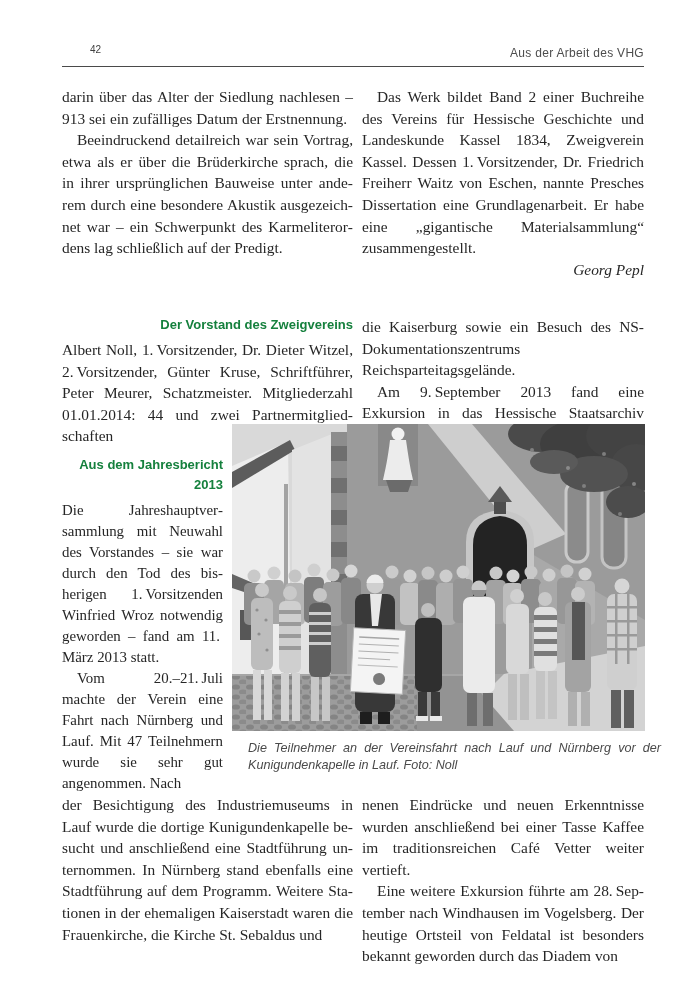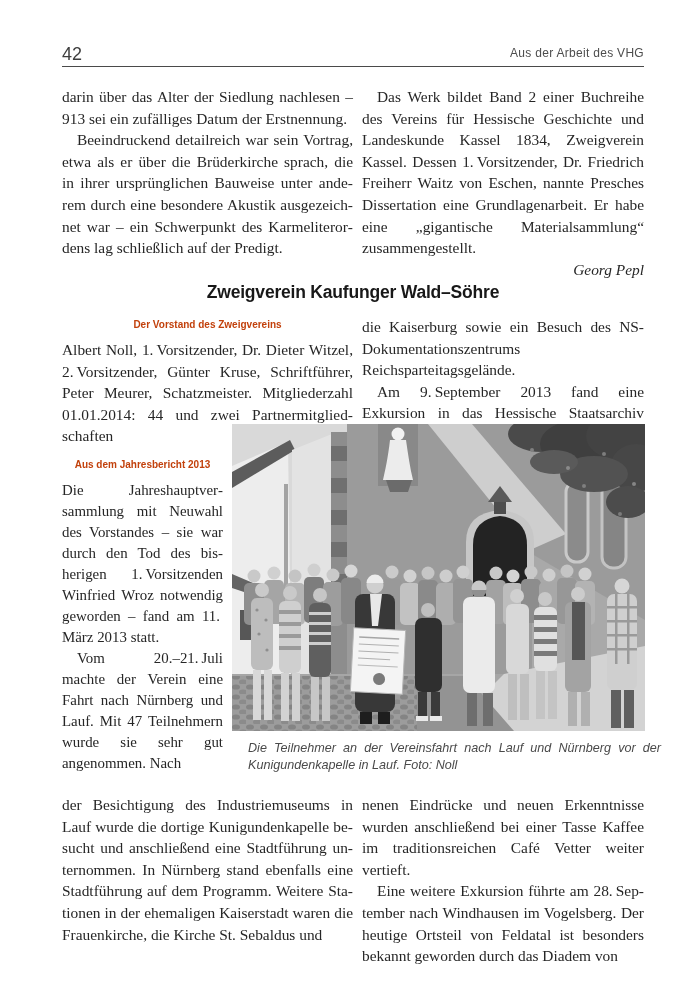--- a/index.html
+++ b/index.html
@@ -2,32 +2,32 @@
 <html><head>
 <meta charset="utf-8">
 <style>
   html,body{margin:0;padding:0;background:#ffffff;}
   #page{
     position:relative;width:700px;height:988px;background:#ffffff;
     overflow:hidden;font-family:"Liberation Serif",serif;color:#262626;
   }
   .abs{position:absolute;}
   
-  .pagenum{font-family:"Liberation Sans",sans-serif;font-size:18px;color:#3f3f3f;}
+  .pagenum{font-family:"Liberation Sans",sans-serif;font-size:10px;color:#3f3f3f;margin-left:28px;}
   .runhead{font-family:"Liberation Sans",sans-serif;font-size:12px;color:#4d4d4d;letter-spacing:.3px;text-align:right;width:582px;}
   .rule{width:582px;height:0;border-top:1.4px solid #4a4a4a;}
   
   .col{font-size:15.4px;line-height:21.6px;text-align:justify;color:#262626;hyphens:manual;}
   .col p{margin:0;}
   .col p.indent{text-indent:15px;}
   .narrow{font-size:14.9px;line-height:21px;}
   .author{font-style:italic;text-align:right;margin-top:1px;}
   
   .title{font-family:"Liberation Sans",sans-serif;font-weight:bold;font-size:17.5px;letter-spacing:-.2px;color:#181818;text-align:center;width:582px;}
-  .subhead{font-family:"Liberation Sans",sans-serif;font-weight:bold;font-size:10px;line-height:19px;color:#c2410c;margin:0 0 5px 0;text-align:center;}
+  .subhead{font-family:"Liberation Sans",sans-serif;font-weight:bold;font-size:13px;line-height:19px;color:#15803d;margin:0 0 5px 0;text-align:right;}
   .subhead.nw{line-height:20px;}
   
   .caption{font-family:"Liberation Sans",sans-serif;font-style:italic;font-size:12.6px;line-height:16.5px;color:#4a4a4a;text-align:justify;width:413px;}
   
   .photo{width:413px;height:307px;}
   .photo svg{display:block;}
 </style>
 </head>
 <body>
 
@@ -40,21 +40,20 @@
   <div class="abs col" style="left:62px;top:86px;width:291px;">
     <p>darin über das Alter der Siedlung nachlesen – 913 sei ein zufälliges Datum der Erstnennung.</p>
     <p class="indent">Beeindruckend detailreich war sein Vortrag, etwa als er über die Brüderkirche sprach, die in ihrer ursprünglichen Bauweise unter ande­rem durch eine besondere Akustik ausgezeich­net war – ein Schwerpunkt des Karmeliteror­dens lag schließlich auf der Predigt.</p>
   </div>
 
   <div class="abs col" style="left:362px;top:86px;width:282px;">
     <p class="indent">Das Werk bildet Band 2 einer Buchreihe des Vereins für Hessische Geschichte und Landes­kunde Kassel 1834, Zweigverein Kassel. Des­sen 1. Vorsitzender, Dr. Friedrich Freiherr Waitz von Eschen, nannte Presches Dissertation eine Grundlagenarbeit. Er habe eine „gigantische Materialsammlung“ zusammengestellt.</p>
     <p class="author">Georg Pepl</p>
   </div>
 
-  <div class="abs title" style="left:62px;top:282px;">Zweigverein Kaufunger Wald–Söhre</div>
 
   <div class="abs col" style="left:62px;top:315px;width:291px;">
     <h3 class="subhead">Der Vorstand des Zweigvereins</h3>
     <p>Albert Noll, 1. Vorsitzender, Dr. Dieter Witzel, 2. Vorsitzender, Günter Kruse, Schriftführer, Peter Meurer, Schatzmeister. Mitgliederzahl 01.01.2014: 44 und zwei Partnermitglied­schaften</p>
   </div>
 
   <div class="abs col" style="left:362px;top:316px;width:282px;">
     <p>die Kaiserburg sowie ein Besuch des NS-Doku­mentationszentrums Reichsparteitagsgelände.</p>
     <p class="indent">Am 9. September 2013 fand eine Exkursion in das Hessische Staatsarchiv Marburg statt, an der 13 Personen teilnahmen. Die dabei gewon-</p>
   </div>

